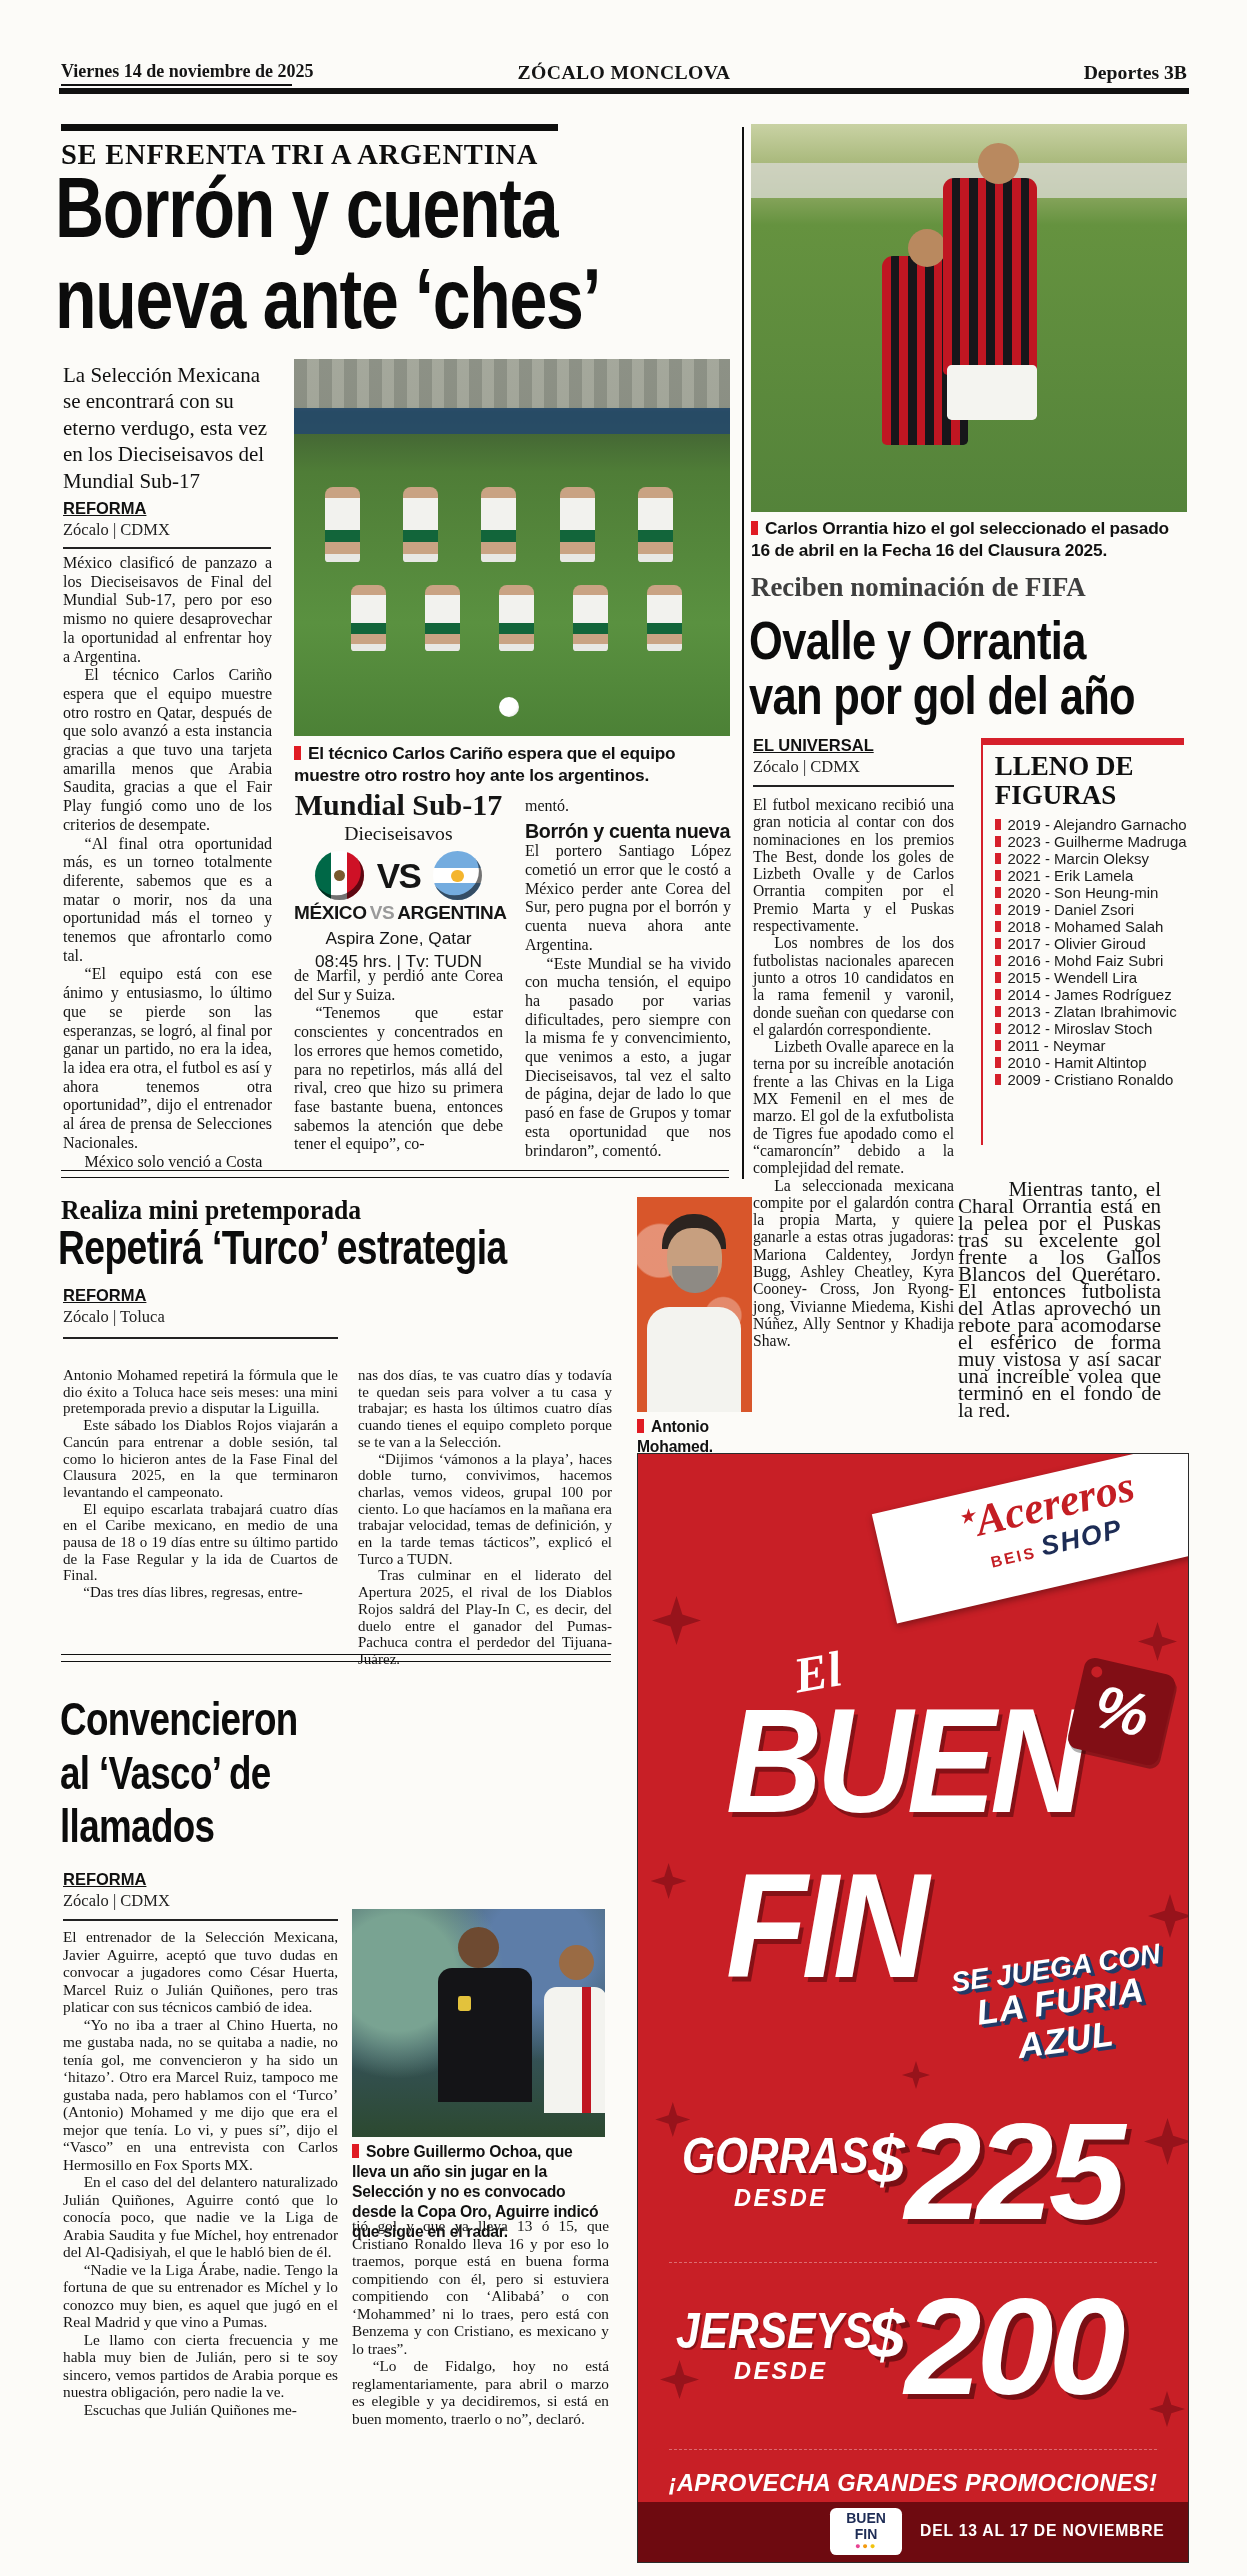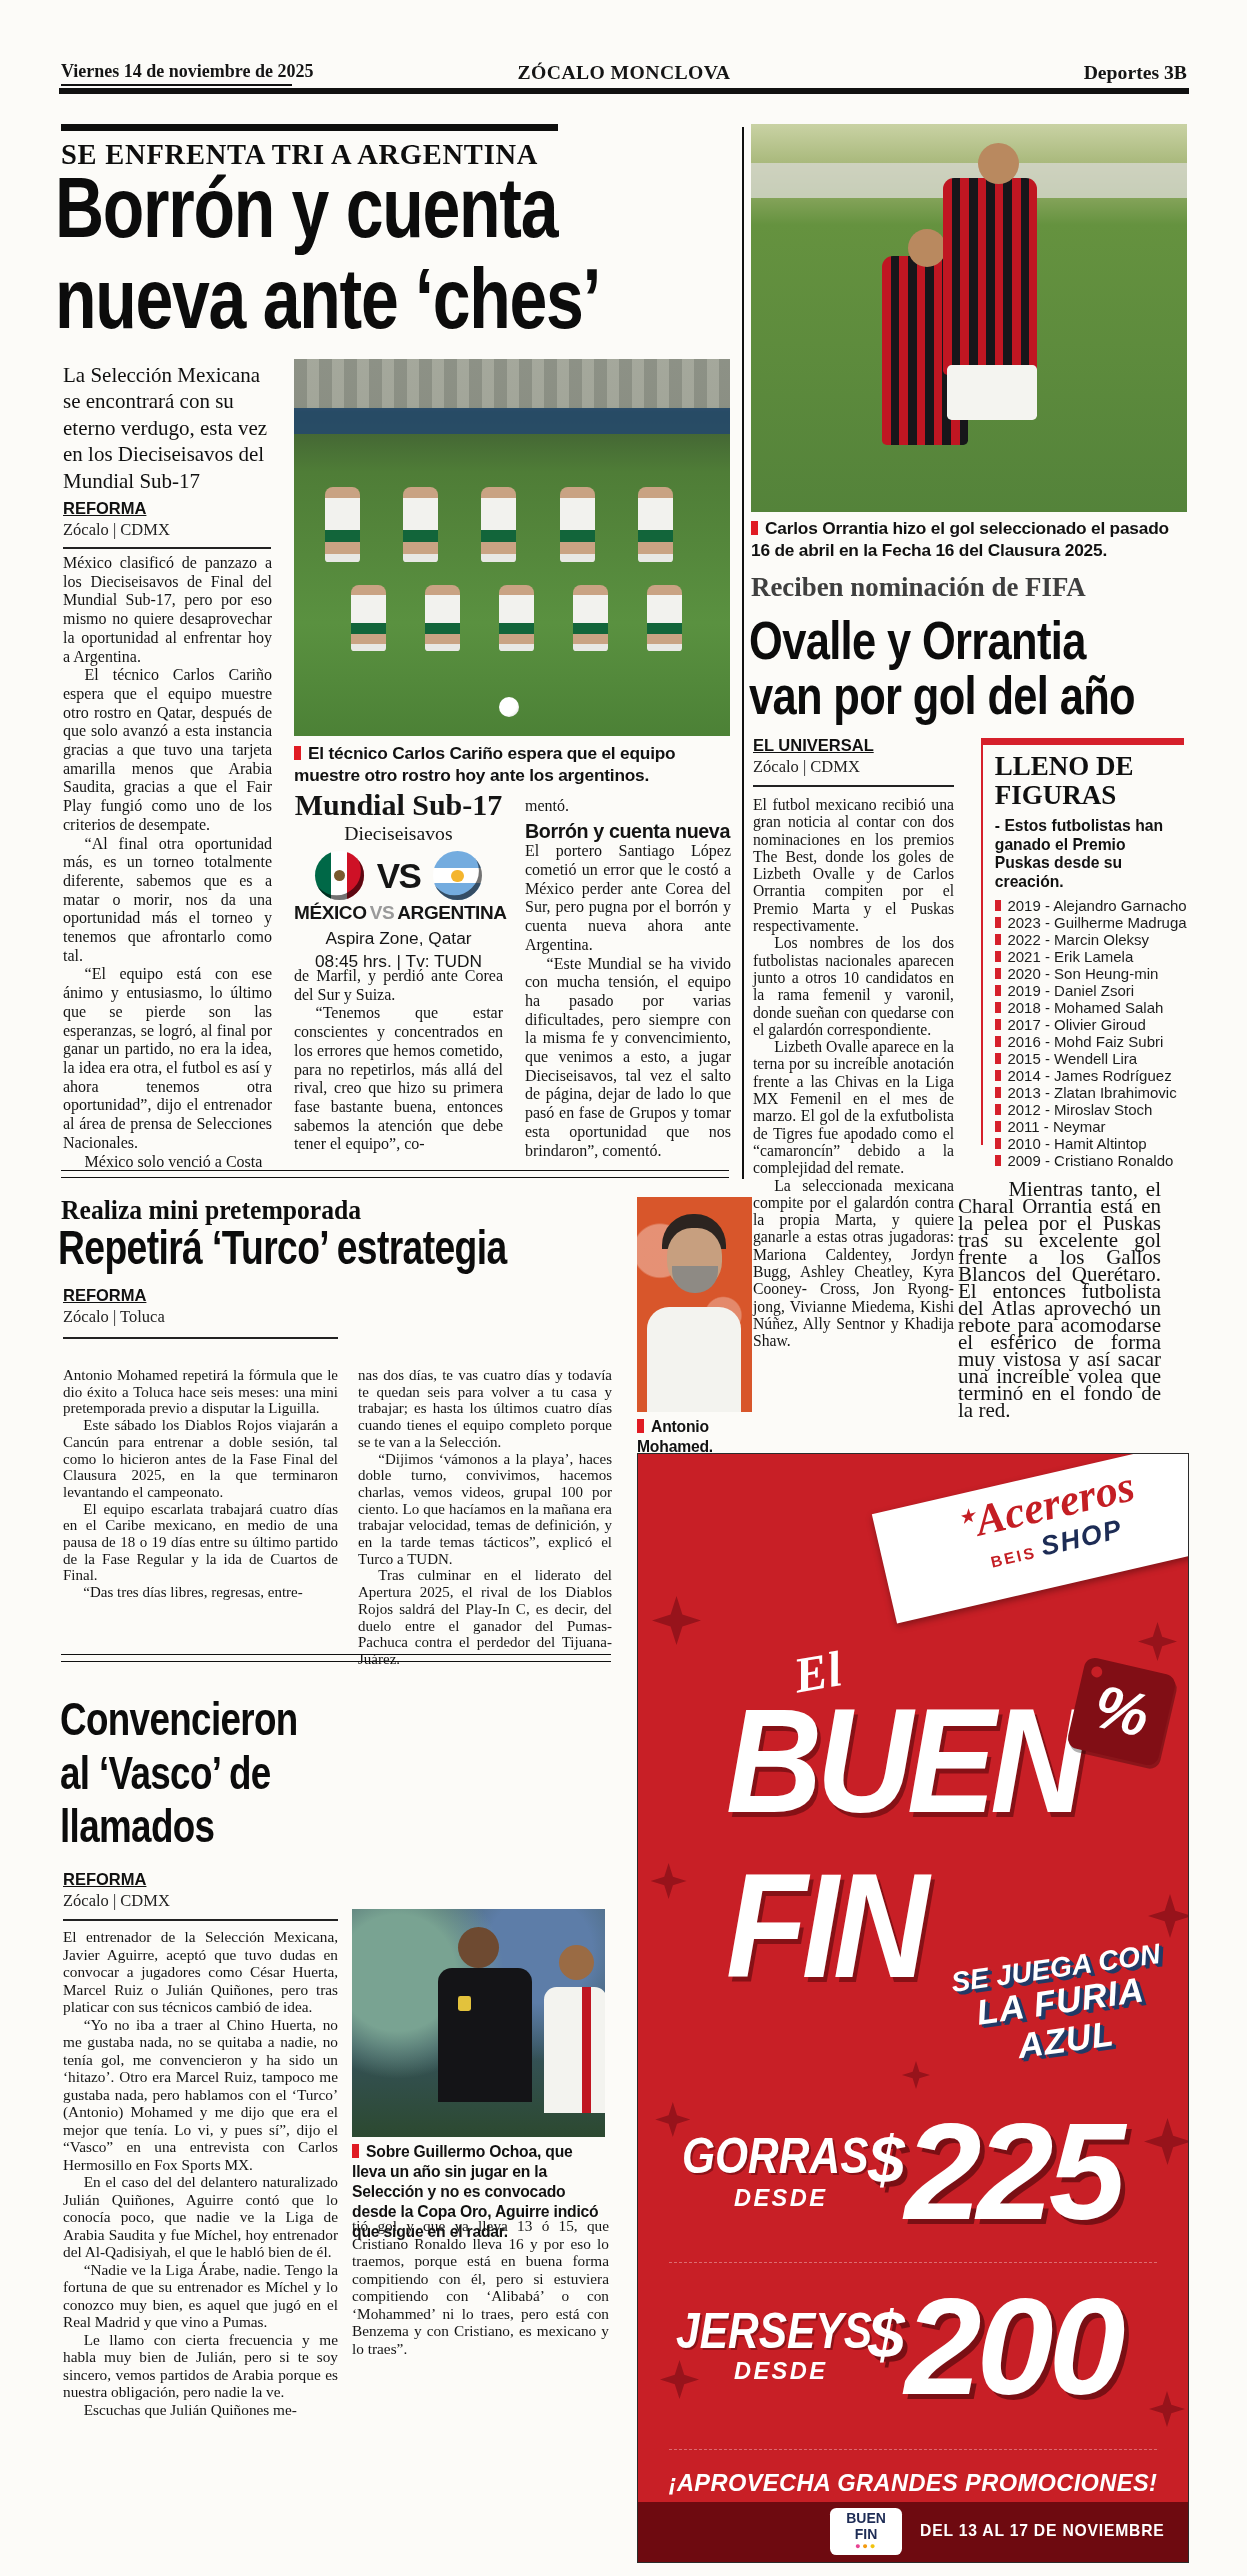--- a/index.html
+++ b/index.html
@@ -312,21 +312,20 @@
       <p>Lizbeth Ovalle aparece en la terna por su increíble anotación frente a las Chivas en la Liga MX Femenil en el mes de marzo. El gol de la exfutbolista de Tigres fue apodado como el “camaroncín” debido a la complejidad del remate.</p>
       <p>La seleccionada mexicana compite por el galardón contra la propia Marta, y quiere ganarle a estas otras jugadoras: Mariona Caldentey, Jordyn Bugg, Ashley Cheatley, Kyra Cooney- Cross, Jon Ryong-jong, Vivianne Miedema, Kishi Núñez, Ally Sentnor y Khadija Shaw.</p>
     </div>
 
   <div class="abs figbox">
     <div class="figbox-topbar"></div>
     <div class="fig-title">
       <span>LLENO DE</span><br>
       <span>FIGURAS</span>
     </div>
-    <div class="fig-intro">- Estos futbolistas han ganado el Premio Puskas desde su creación.</div>
     <div class="fig-list">
         <div class="fig-item"><span class="sq-bullet"></span><span>2019 - Alejandro Garnacho</span></div>
         <div class="fig-item"><span class="sq-bullet"></span><span>2023 - Guilherme Madruga</span></div>
         <div class="fig-item"><span class="sq-bullet"></span><span>2022 - Marcin Oleksy</span></div>
         <div class="fig-item"><span class="sq-bullet"></span><span>2021 - Erik Lamela</span></div>
         <div class="fig-item"><span class="sq-bullet"></span><span>2020 - Son Heung-min</span></div>
         <div class="fig-item"><span class="sq-bullet"></span><span>2019 - Daniel Zsori</span></div>
         <div class="fig-item"><span class="sq-bullet"></span><span>2018 - Mohamed Salah</span></div>
         <div class="fig-item"><span class="sq-bullet"></span><span>2017 - Olivier Giroud</span></div>
         <div class="fig-item"><span class="sq-bullet"></span><span>2016 - Mohd Faiz Subri</span></div>
@@ -400,20 +399,21 @@
     <div class="o-torsoA"></div>
     <div class="o-crest"></div>
     <div class="o-headA"></div>
   </div>
   <div class="abs caption cap4">
     <span class="cap-bullet"></span><span>Sobre Guillermo Ochoa, que lleva un año sin jugar en la Selección y no es convocado desde la Copa Oro, Aguirre indicó que sigue en el radar.</span>
   </div>
 
   <div class="col c-vasco2">
       <p>tió gol y que ya lleva 13 ó 15, que Cristiano Ronaldo lleva 16 y por eso lo traemos, porque está en buena forma compitiendo con él, pero si estuviera compitiendo con ‘Alibabá’ o con ‘Mohammed’ ni lo traes, pero está con Benzema y con Cristiano, es mexicano y lo traes”.</p>
+      <p>“Lo de Fidalgo, hoy no está reglamentariamente, para abril o marzo es elegible y ya decidiremos, si está en buen momento, traerlo o no”, declaró.</p>
     </div>
 
   <div class="abs ad">
     <div class="spark sp1"></div>
     <div class="spark sp2"></div>
     <div class="spark sp3"></div>
     <div class="spark sp4"></div>
     <div class="spark sp5"></div>
     <div class="spark sp6"></div>
     <div class="spark sp7"></div>

